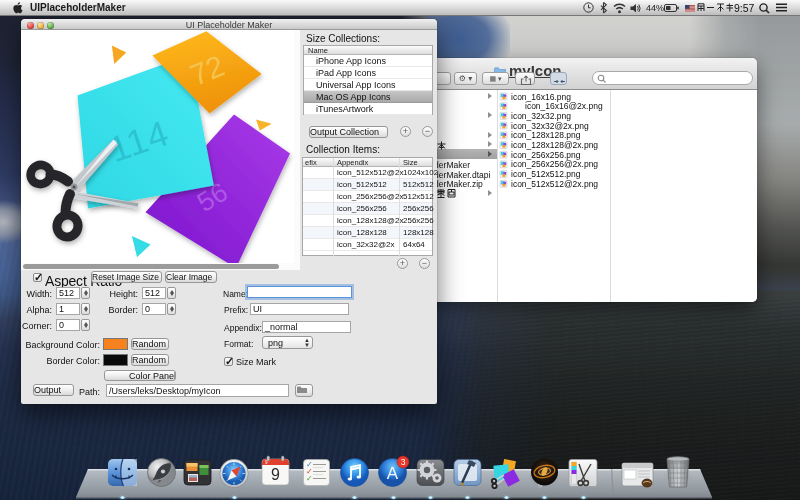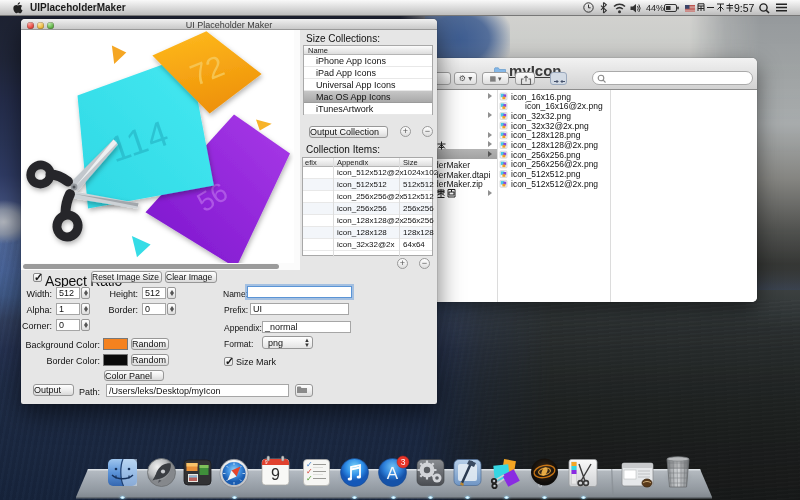--- a/index.html
+++ b/index.html
@@ -351,21 +351,21 @@
       <div class="lbl" style="left:0px;top:51px;width:31px;">Corner:</div>
       <div class="field" style="left:35px;top:49px;width:24px;height:12px;">0</div>
       <div class="stepper" style="left:60px;top:49px;"></div>
 
       <div class="lbl" style="left:0px;top:70px;width:79px;">Background Color:</div>
       <div class="abs" style="left:82px;top:68px;width:25px;height:12px;background:#f5821f;border:1px solid #777;"></div>
       <div class="btn" style="left:110px;top:68px;width:38px;height:12px;line-height:11px;">Random</div>
       <div class="lbl" style="left:0px;top:86px;width:79px;">Border Color:</div>
       <div class="abs" style="left:82px;top:84px;width:25px;height:12px;background:#0a0a0a;border:1px solid #777;"></div>
       <div class="btn" style="left:110px;top:84px;width:38px;height:12px;line-height:11px;">Random</div>
-      <div class="btn" style="left:83px;top:100px;width:60px;height:11px;line-height:10px;">Color Panel</div>
+      <div class="btn" style="left:83px;top:100px;width:72px;height:11px;line-height:10px;padding-left:24px;">Color Panel</div>
 
       <div class="btn" style="left:12px;top:114px;width:41px;height:12px;line-height:11px;">Output</div>
       <div class="lbl" style="left:40px;top:117px;width:39px;">Path:</div>
       <div class="field" style="left:85px;top:114px;width:183px;height:13px;line-height:12px;">/Users/leks/Desktop/myIcon</div>
       <div class="btn" style="left:274px;top:114px;width:18px;height:13px;"><svg width="12" height="9">
             <path d="M1 2 L1 8 L11 8 L11 3 L5.5 3 L4.5 1.5 L1.8 1.5 Z" fill="#8a8a8a"></path>
           </svg></div>
 
       <div class="lbl" style="left:202px;top:19px;text-align:left;font-size:8.5px;">Name:</div>
       <div class="field" style="left:226px;top:16px;width:105px;height:12px;border:1px solid #5a94d6;box-shadow:0 0 0 2px rgba(110,160,220,0.55);"></div>

